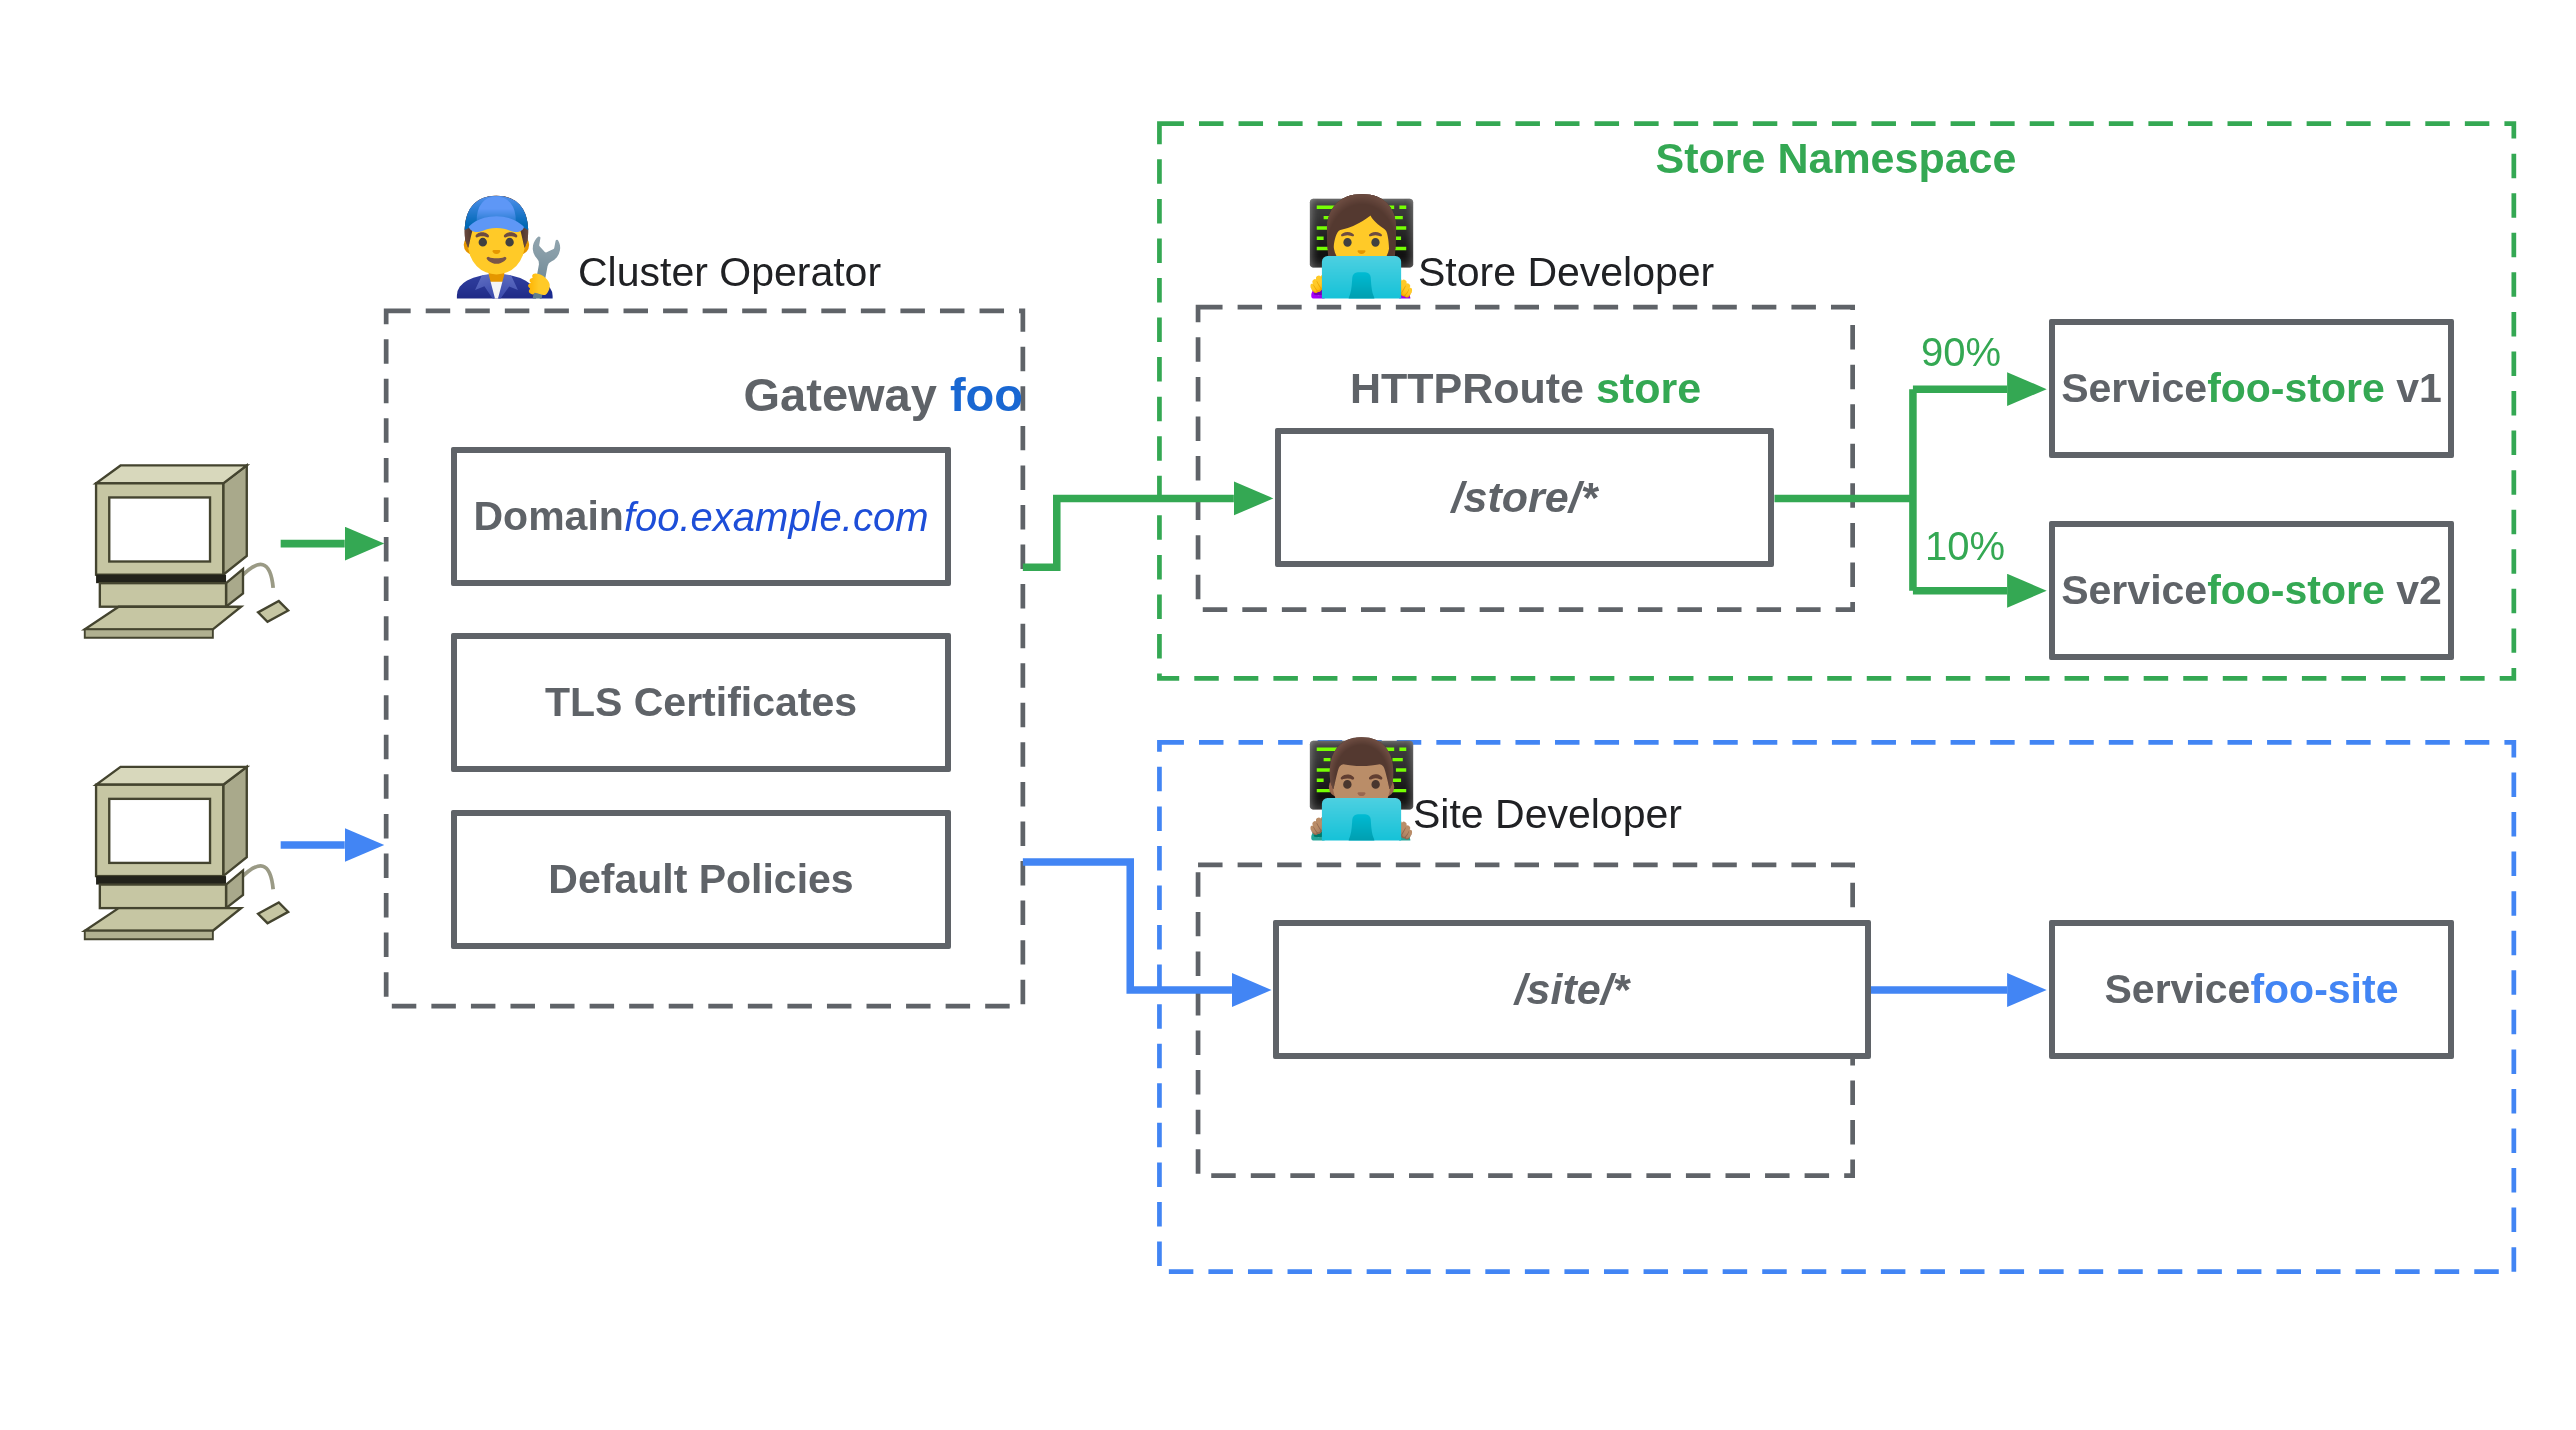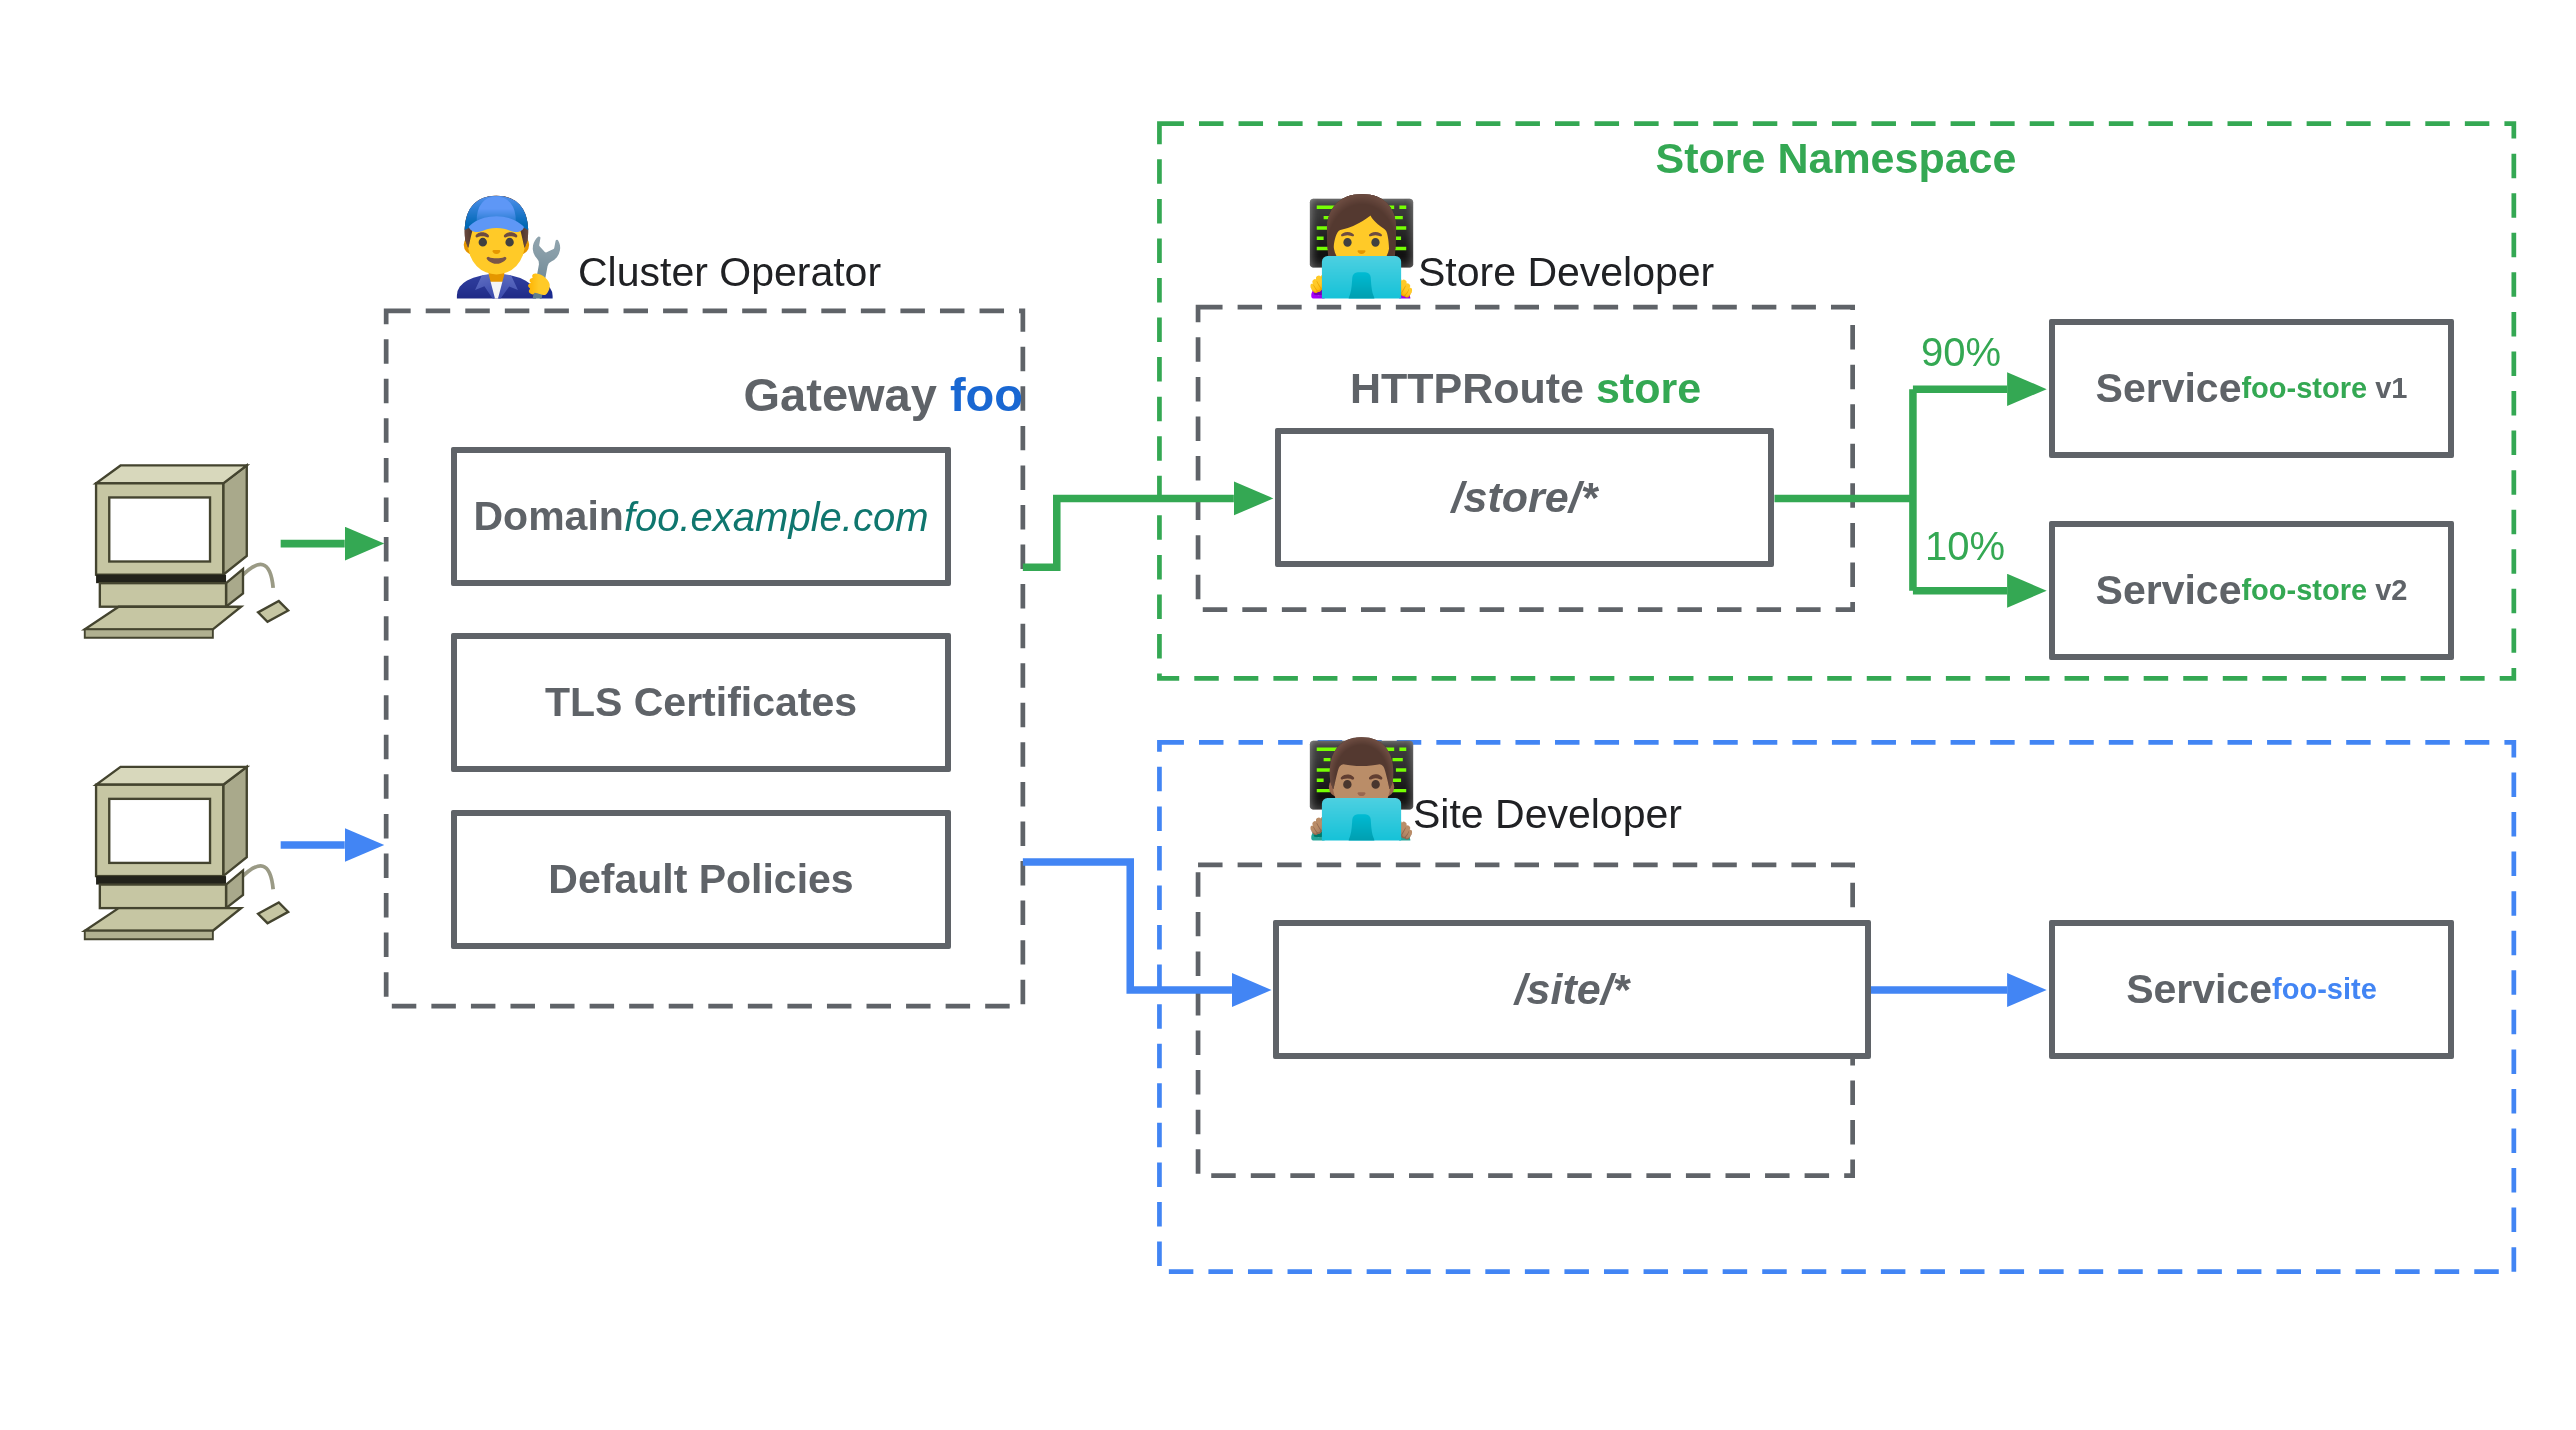--- a/index.html
+++ b/index.html
@@ -8,23 +8,23 @@
     font-family:"Liberation Sans", sans-serif;color:#5F6368;
   }
   .layer{position:absolute;left:0;top:0;width:2576px;height:1431px;}
   svg.layer{pointer-events:none;}
   .box{
     position:absolute;background:#ffffff;border:6.6px solid #5F6368;border-radius:1.9px;
     display:flex;flex-direction:row;align-items:center;justify-content:center;
     box-sizing:border-box;text-align:center;z-index:2;
   }
   .box-title{font-size:41px;font-weight:700;color:#5F6368;line-height:1.15;}
-  .box-sub{font-size:40px;font-style:italic;color:#0f766e;line-height:1.2;}
+  .box-sub{font-size:40px;font-style:italic;color:#1d4ed8;line-height:1.2;}
   .route-path{font-size:43px;font-weight:700;font-style:italic;color:#5F6368;}
-  .svc-line2{font-size:29px;font-weight:700;line-height:1.25;}
+  .svc-line2{font-size:41px;font-weight:700;line-height:1.25;}
   .green{color:#34A853;}
   .blue{color:#4285F4;}
   .foo-blue{color:#1967D2;}
   .gray{color:#5F6368;}
   .lbl{position:absolute;z-index:3;white-space:nowrap;}
   .actor-label{font-size:41px;color:#202124;}
   .ns-label{font-size:43px;font-weight:700;text-align:center;}
   .hdr{font-size:43px;font-weight:700;text-align:center;}
   .pct{font-size:40px;color:#34A853;}
   .emoji{position:absolute;z-index:4;font-size:94px;line-height:1;}

